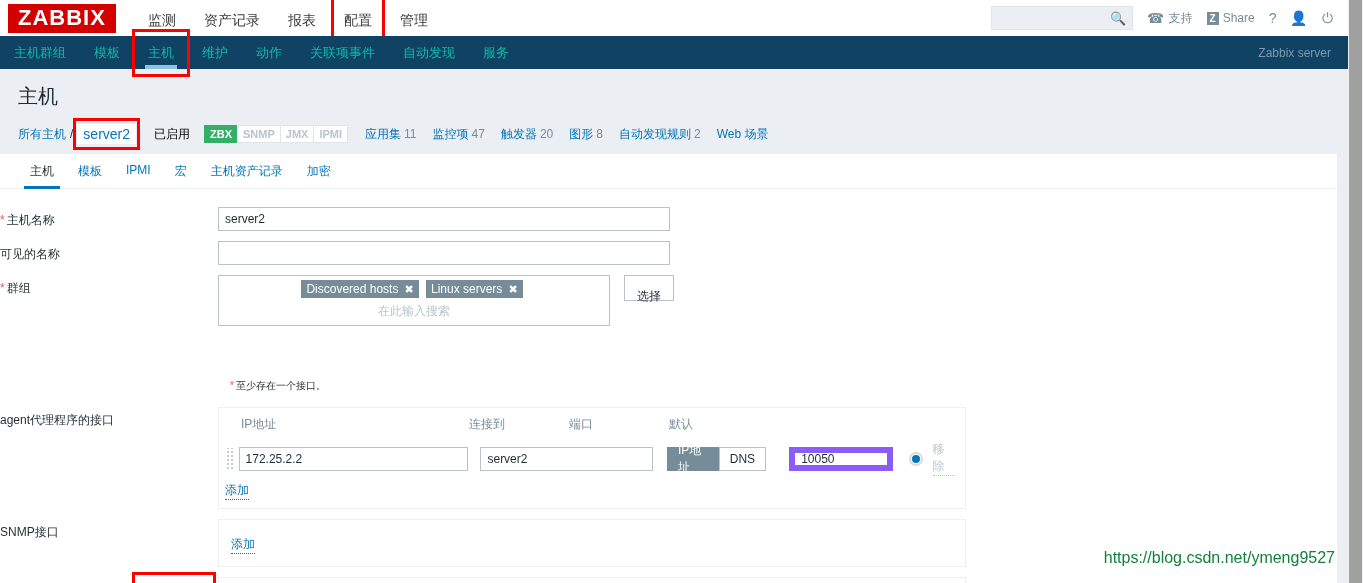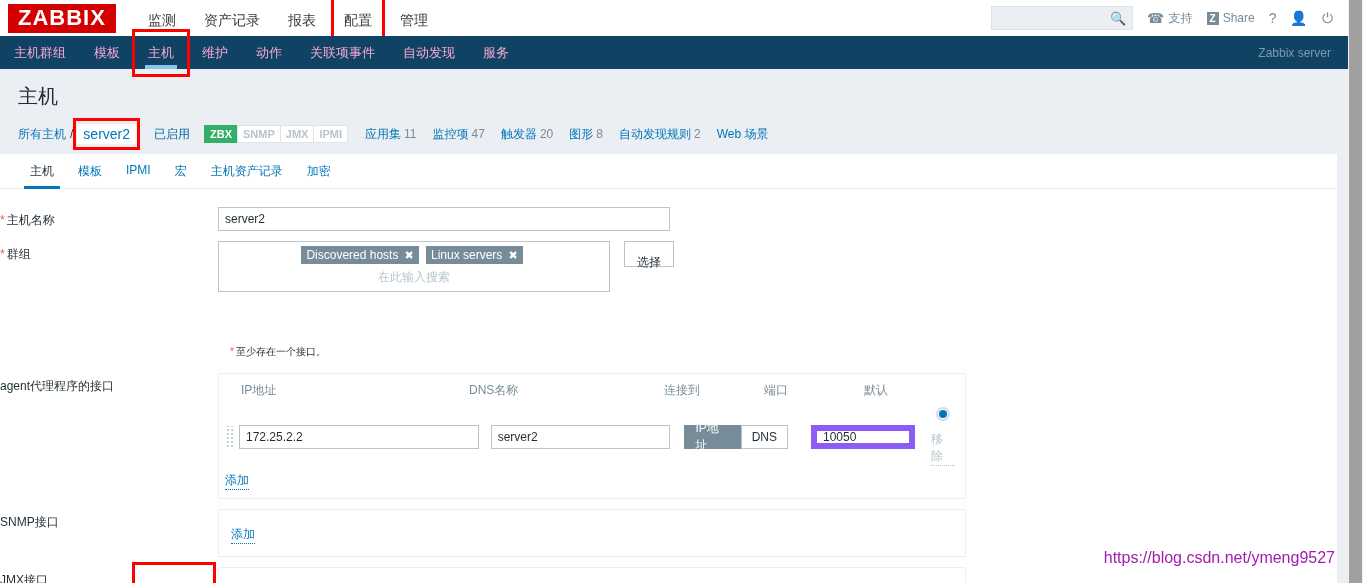--- a/index.html
+++ b/index.html
@@ -96,21 +96,21 @@
 
   
   .subnav {
     height: 33px;
     background: #0f4263;
     display: flex;
     align-items: stretch;
     position: relative;
   }
   .subnav .sitem {
-    color: #f9a8d4;
+    color: #14b8a6;
     font-size: 13px;
     padding: 0 14px;
     display: flex;
     align-items: center;
     cursor: pointer;
     position: relative;
     white-space: nowrap;
   }
   .subnav .sitem:first-child { padding-left: 14px; }
   .subnav .sitem.active::after {
@@ -161,21 +161,21 @@
     background: #fff;
     padding: 2px 6px;
   }
   .crumb-current::after {
     content: "";
     position: absolute;
     left: -4px; top: -6px; right: -4px; bottom: -6px;
     border: 3px solid #ff0000;
     pointer-events: none;
   }
-  .enabled-txt { color: #0369a1; margin-left: 18px; }
+  .enabled-txt { color: #000000; margin-left: 18px; }
   .badge-group { display: flex; margin-left: 14px; }
   .badge {
     font-size: 11px; font-weight: bold;
     padding: 2px 5px;
     border: 1px solid #dfe4e9;
     margin-right: -1px;
     background: #ffffff;
     color: #b8c4cc;
     font-family: "Liberation Sans", sans-serif;
   }
@@ -329,21 +329,21 @@
     color: #1f2c33;
     font-size: 12px;
     padding: 0 10px;
     display: flex; align-items: center;
     cursor: pointer;
     margin-right: -1px;
     font-family: "Liberation Sans", sans-serif;
   }
   .seg .sbtn.on { background: #768d99; color: #ffffff; border-color: #768d99; }
   .port-input { width: 104px; height: 24px; border: 6px solid #8b5cf6; padding: 0 6px; font-size: 12px; margin-left: 24px; outline: none; font-family: "Liberation Sans", sans-serif; color:#1f2c33;}
-  .defwrap { display: flex; align-items: center; margin-left: 16px; gap: 10px; flex-direction: column; }
+  .defwrap { display: flex; align-items: center; margin-left: 16px; gap: 10px; }
   .radio {
     width: 14px; height: 14px; border-radius: 50%;
     border: 2px solid #d6dde2; background: #fff;
     display: inline-flex; align-items: center; justify-content: center;
     cursor: pointer;
   }
   .radio .dot { width: 8px; height: 8px; border-radius: 50%; background: #0275b8; }
   .rm-link {
     color: #b8c4cc; font-size: 12px;
     border-bottom: 1px dotted #b8c4cc;
@@ -362,21 +362,21 @@
     content: "";
     position: absolute;
     left: 132px; top: -5px; right: 2px; bottom: -8px;
     border: 3px solid #ff0000;
     pointer-events: none;
   }
 
   .watermark {
     position: absolute;
     right: 28px; bottom: 16px;
-    color: #a21caf;
+    color: #15803d;
     font-size: 16px;
     font-family: "Liberation Sans", sans-serif;
     user-select: none;
     pointer-events: none;
   }
   .scrollbar {
     position: absolute;
     top: 0; right: 0; width: 15px; height: 583px;
     background: #f1f1f1;
   }
@@ -475,20 +475,24 @@
 
   <div class="form">
 
     <div class="frow">
       <div class="flabel">
         <span class="req">*</span><span>主机名称</span>
       </div>
       <input class="txtinput" type="text" value="server2" style="">
     </div>
 
+    <div class="frow">
+      <div class="flabel">可见的名称</div>
+      <input class="txtinput" type="text" value="" style="">
+    </div>
 
     <div class="frow">
       <div class="flabel">
         <span class="req">*</span><span>群组</span>
       </div>
       <div class="multiselect">
         <span class="chip">
           <span>Discovered hosts</span>
           <span class="x">✖</span>
         </span>
@@ -505,21 +509,20 @@
       <div class="note">
         <span class="req">*</span><span>至少存在一个接口。</span>
       </div>
     </div>
 
     <div class="frow">
       <div class="flabel">agent代理程序的接口</div>
       <div class="iface-box">
         <div class="iface-head">
           <div class="ih-ip">IP地址</div>
-          <div class="ih-dns">DNS名称</div>
           <div class="ih-conn">连接到</div>
           <div class="ih-port">端口</div>
           <div class="ih-def">默认</div>
         </div>
         <div class="iface-row">
           <div class="draghandle"></div>
           <input class="ip-input" type="text" value="172.25.2.2" style="">
           <input class="dns-input" type="text" value="server2" style="">
           <div class="seg">
             <div class="sbtn on">IP地址</div>

